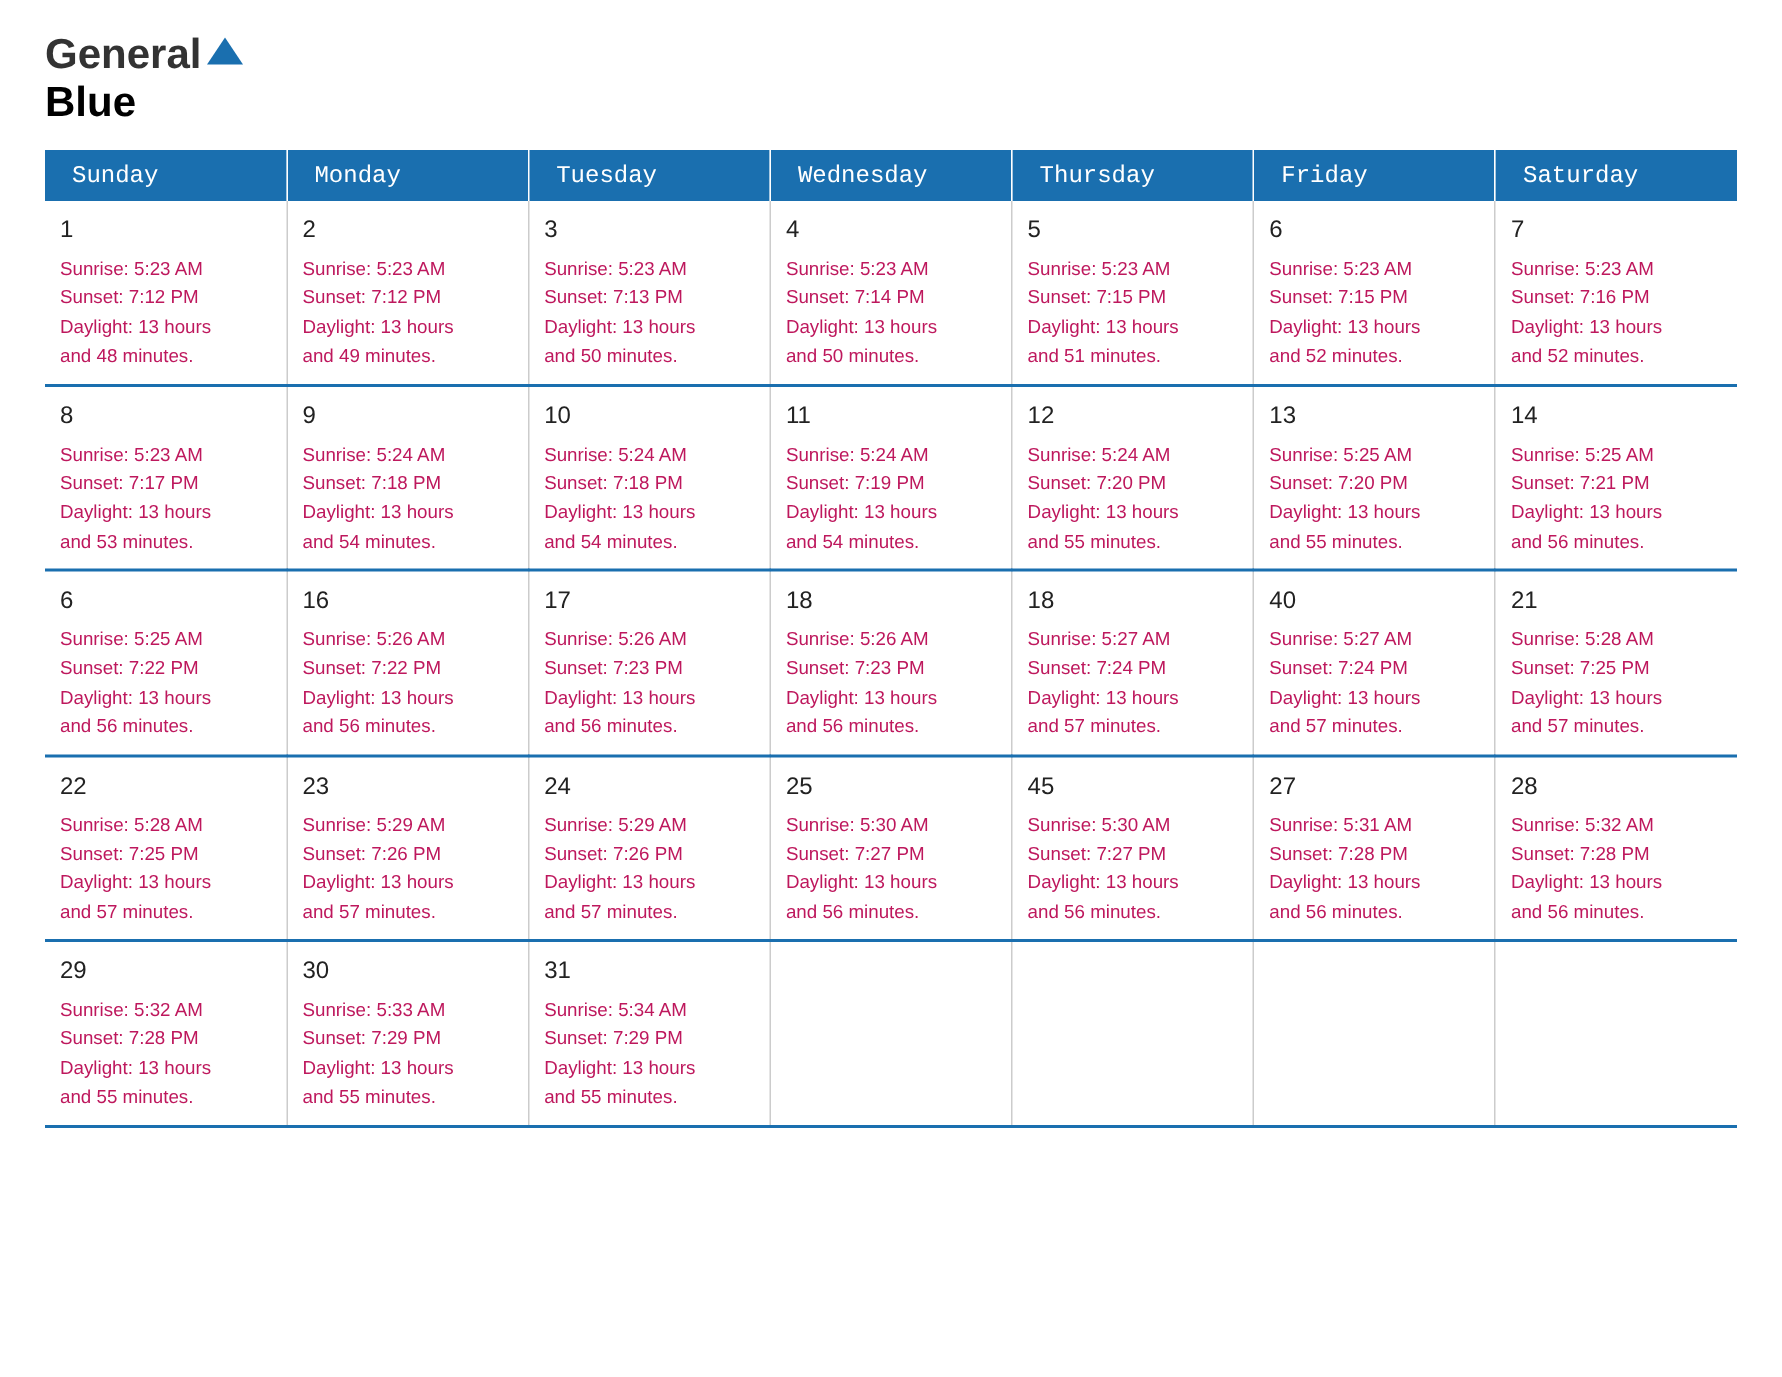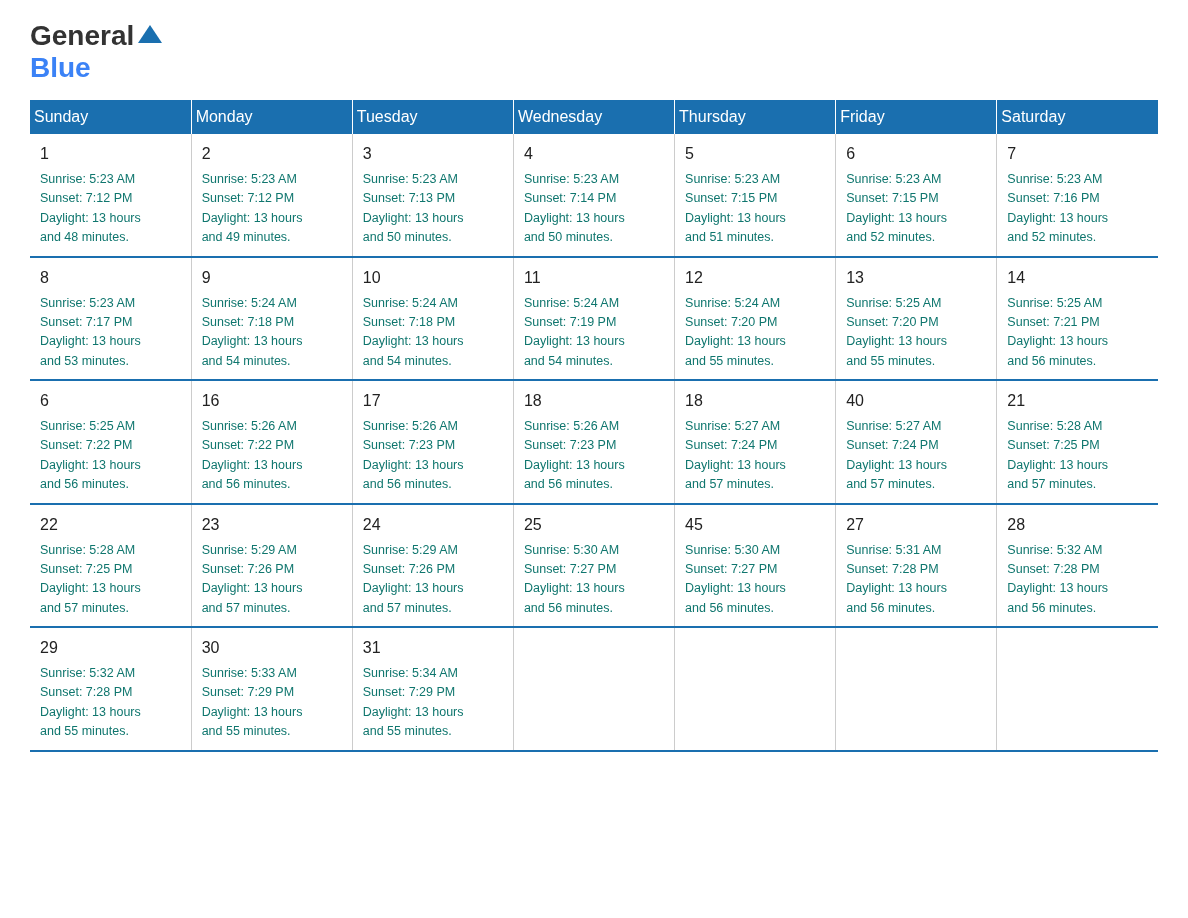--- a/index.html
+++ b/index.html
@@ -32,46 +32,47 @@
     .logo-general { color: #333; }
     .logo-triangle {
       width: 0; height: 0;
       border-left: 12px solid transparent;
       border-right: 12px solid transparent;
       border-bottom: 18px solid #1a6faf;
       display: inline-block;
       margin: 0 2px;
       transform: translateY(-2px);
     }
-    .logo-blue { color: #3b82f6; font-size: 28px; font-weight: bold; }
+    .logo-blue { color: #000000; font-size: 28px; font-weight: bold; }
     .title-area { text-align: right; }
     .month-title {
       font-size: 52px;
       font-weight: bold;
       color: #222;
       line-height: 1.1;
     }
     .location {
       font-size: 22px;
       color: #444;
       margin-top: 4px;
     }
     table {
       width: 100%;
       border-collapse: collapse;
       font-size: 13px;
     }
     thead tr th {
       background-color: #1a6faf;
       color: #fff;
-      padding: 8px 4px;
+      padding: 8px 18px;
       text-align: left;
       font-size: 16px;
       font-weight: normal;
       border-right: 1px solid #fff;
+      font-family: Liberation Mono, monospace;
     }
     thead tr th:last-child { border-right: none; }
     tbody tr {
       border-bottom: 2px solid #1a6faf;
     }
     tbody tr td {
       padding: 8px 10px;
       vertical-align: top;
       border-right: 1px solid #ccc;
       width: calc(100% / 7);
@@ -82,21 +83,21 @@
     }
     tbody tr td:last-child { border-right: none; }
     .day-number {
       font-size: 16px;
       font-weight: normal;
       color: #222;
       margin-bottom: 4px;
     }
     .day-info {
       font-size: 12.5px;
-      color: #0f766e;
+      color: #be185d;
       line-height: 1.55;
     }
     .empty-cell { background: #fff; }
   </style>
 </head>
 <body>
 
 <div class="header-area">
   <div class="logo">
     <div class="logo-text">

